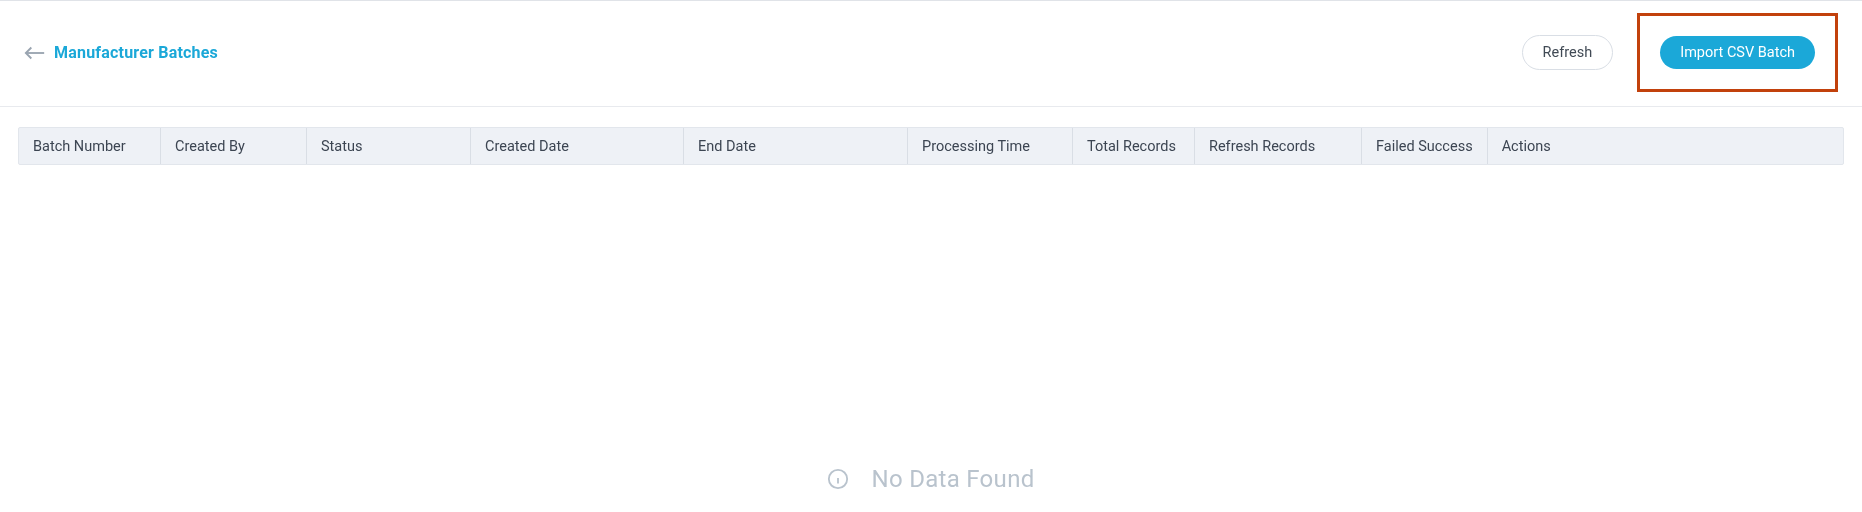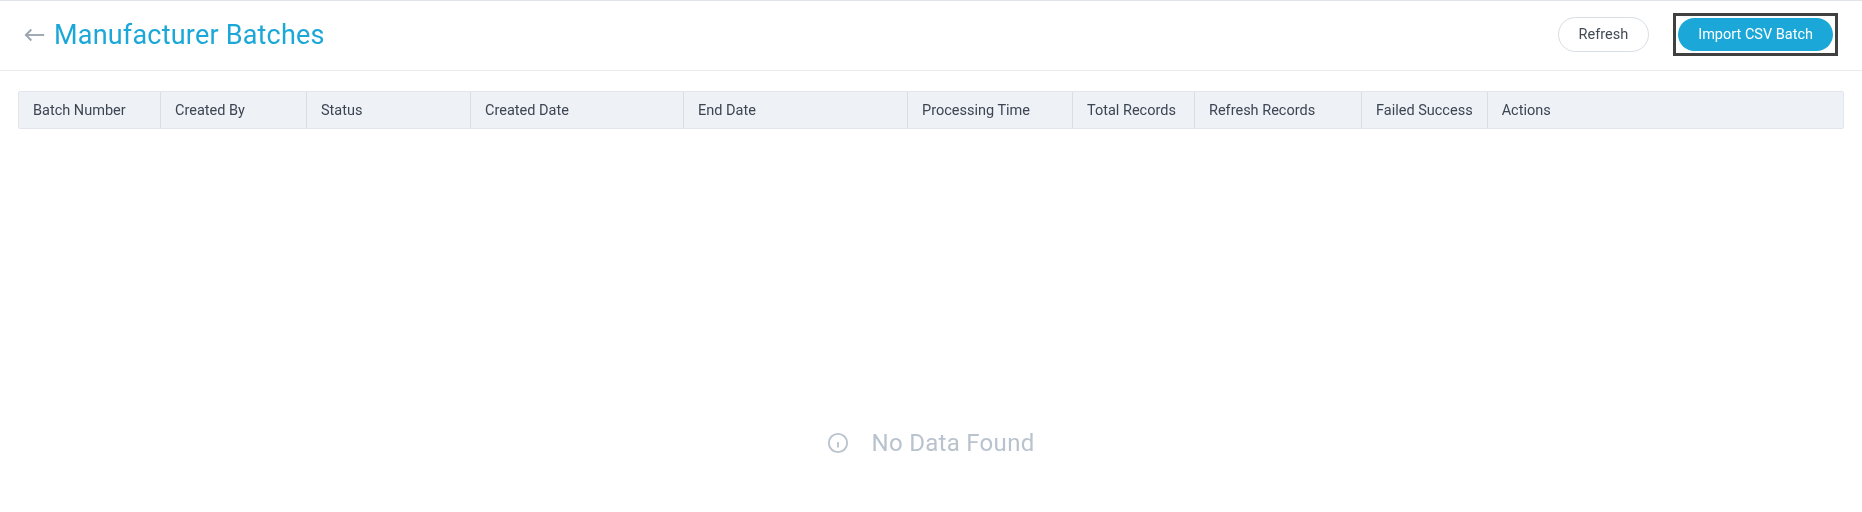--- a/index.html
+++ b/index.html
@@ -38,22 +38,22 @@
       cursor: pointer;
     }
     .back-arrow svg {
       width: 22px;
       height: 18px;
       stroke: #99a4b0;
       stroke-width: 2;
       fill: none;
     }
     .page-title {
-      font-size: 27px;
-      font-weight: 400;
+      font-size: 16px;
+      font-weight: 700;
       color: #1ba8d8;
       letter-spacing: 0.2px;
     }
     .action-group {
       display: flex;
       align-items: center;
       gap: 24px;
     }
     .btn {
       font-size: 14.5px;
@@ -67,22 +67,22 @@
     .btn-outline {
       background: #ffffff;
       color: #414a55;
       border: 1px solid #d9dee5;
     }
     .btn-primary {
       background: #1ba8d8;
       color: #ffffff;
     }
     .highlight-box {
-      border: 3px solid #404040;
-      padding: 2px;
+      border: 3px solid #c2410c;
+      padding: 20px;
       display: inline-flex;
     }
     .table-area {
       padding: 16px 18px;
     }
     .table-header {
       display: flex;
       align-items: stretch;
       background: #eef1f6;
       border: 1px solid #e2e6ec;

